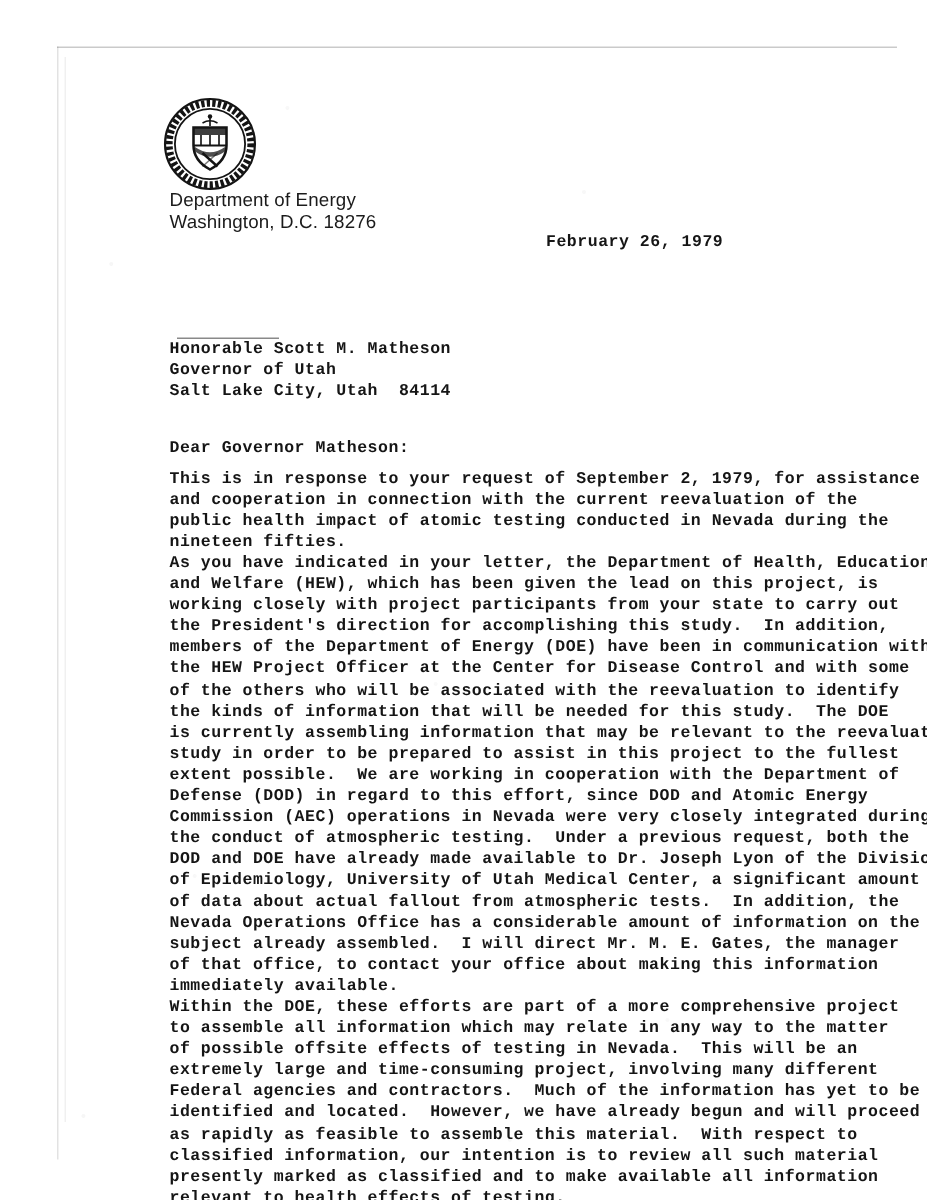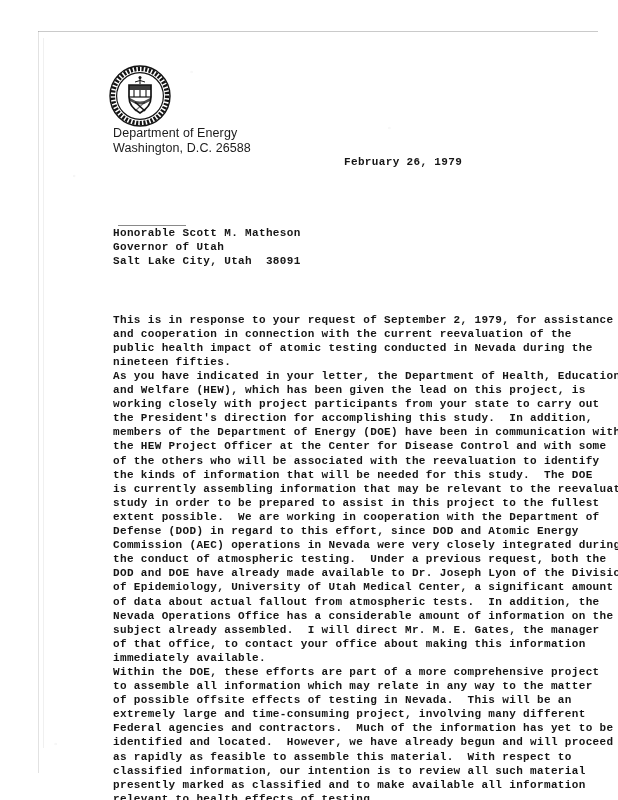--- a/index.html
+++ b/index.html
@@ -85,21 +85,21 @@
     position: absolute;
     font-family: "Liberation Mono", "DejaVu Sans Mono", monospace;
     font-size: 11px;
     line-height: 14.1px;
     color: #151515;
     white-space: pre;
     letter-spacing: 0.35px;
     font-weight: 600;
   }
 
-  #date-line  { left: 344px; top: 155px; }
+  #date-line  { left: 364px; top: 155px; }
   #addressee  { left: 113px; top: 226px; }
   #salutation { left: 113px; top: 292px; }
   #para-1     { left: 113px; top: 313px; }
   #para-2     { left: 113px; top: 369px; }
   #para-3     { left: 113px; top: 665px; }
 
   
   #addressee-underline {
     position: absolute;
     left: 118px; top: 225px;
@@ -133,30 +133,31 @@
       <path d="M26 26 L26 33" stroke="#141414" stroke-width="1.1"></path>
       <path d="M32 26 L32 33" stroke="#141414" stroke-width="1.1"></path>
       <path d="M38 26 L38 33" stroke="#141414" stroke-width="1.1"></path>
       <path d="M22 34 Q32 41 42 34 L42 37 Q32 44 22 37 Z" fill="#141414" opacity="0.75"></path>
       <path d="M27 38 L37 47" stroke="#141414" stroke-width="1.6"></path>
       <path d="M37 38 L27 47" stroke="#141414" stroke-width="1.1" opacity="0.55"></path>
     </svg>
   </div>
 
   <div id="letterhead">Department of Energy
-Washington, D.C. 26588</div>
+Washington, D.C. 18276</div>
 
   <div class="tw" id="date-line">February 26, 1979</div>
 
   <div id="addressee-underline"></div>
 
   <div class="tw" id="addressee">Honorable Scott M. Matheson
 Governor of Utah
-Salt Lake City, Utah  38091</div>
+Salt Lake City, Utah  84114</div>
 
+  <div class="tw" id="salutation">Dear Governor Matheson:</div>
 
   <div class="tw" id="para-1">This is in response to your request of September 2, 1979, for assistance
 and cooperation in connection with the current reevaluation of the
 public health impact of atomic testing conducted in Nevada during the
 nineteen fifties.</div>
 
   <div class="tw" id="para-2">As you have indicated in your letter, the Department of Health, Education,
 and Welfare (HEW), which has been given the lead on this project, is
 working closely with project participants from your state to carry out
 the President's direction for accomplishing this study.  In addition,

